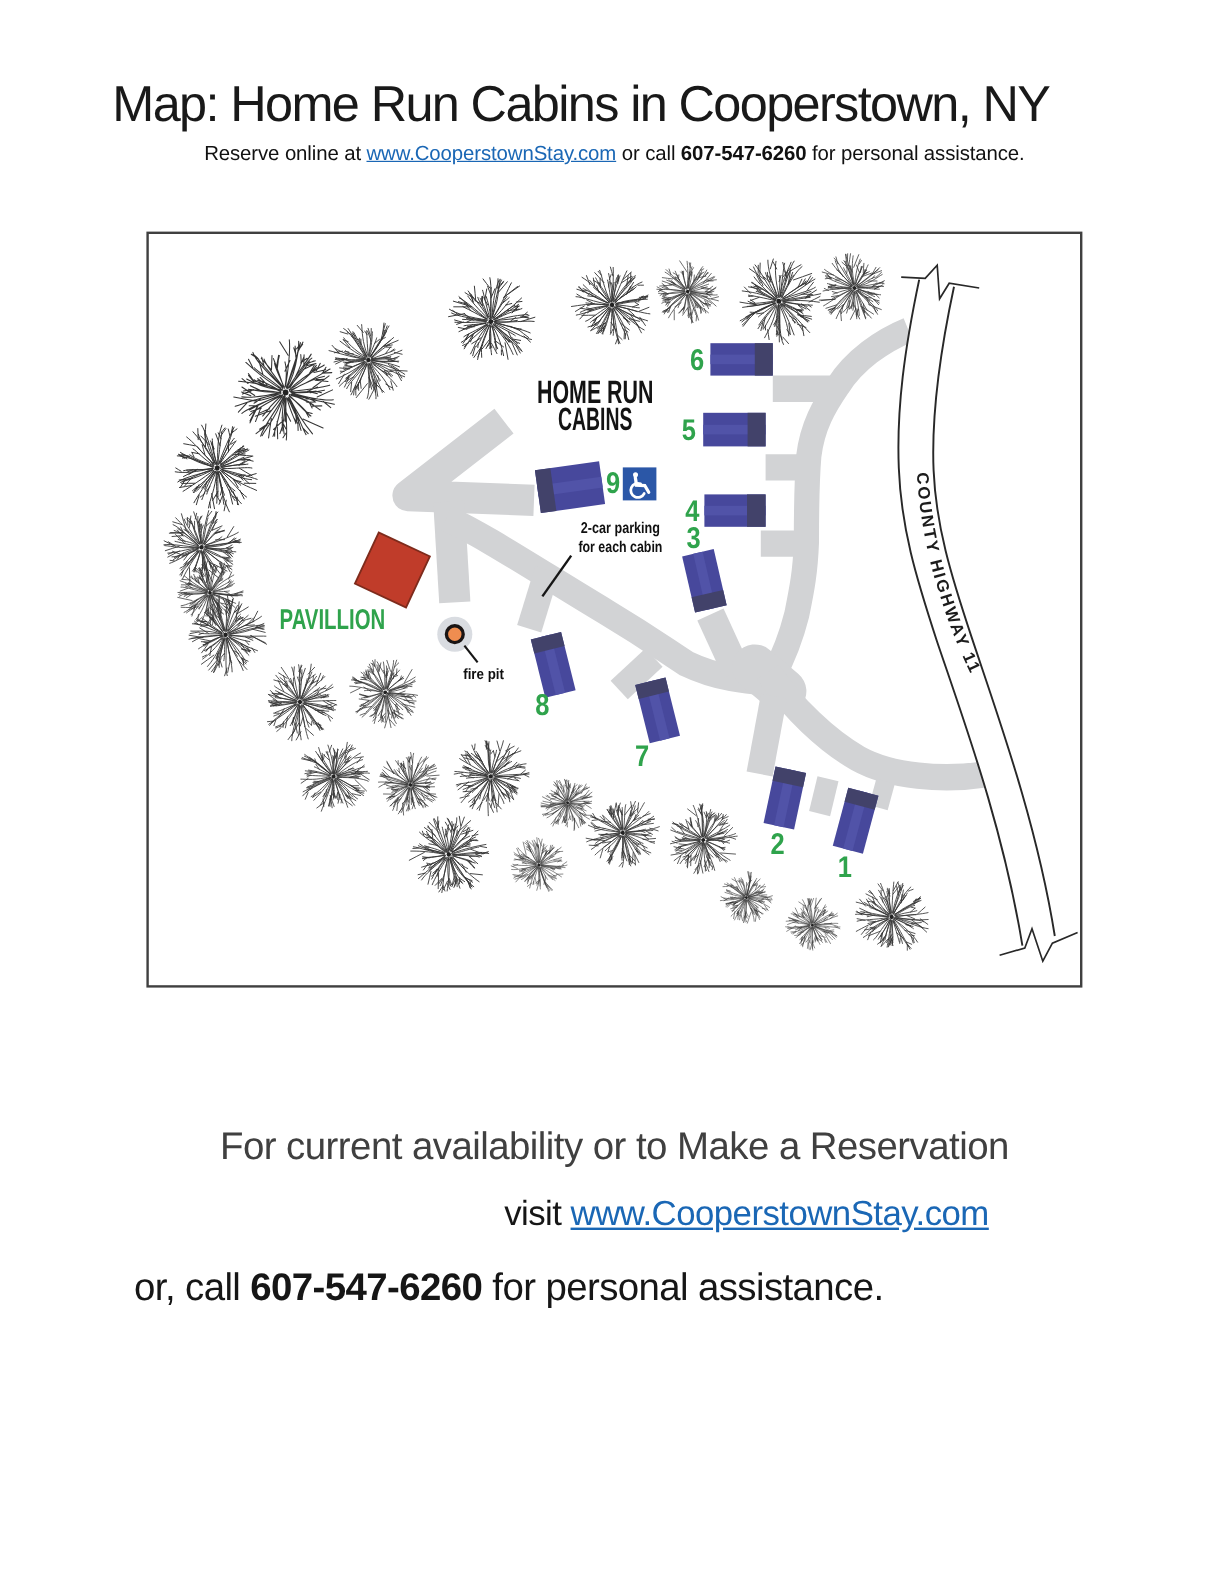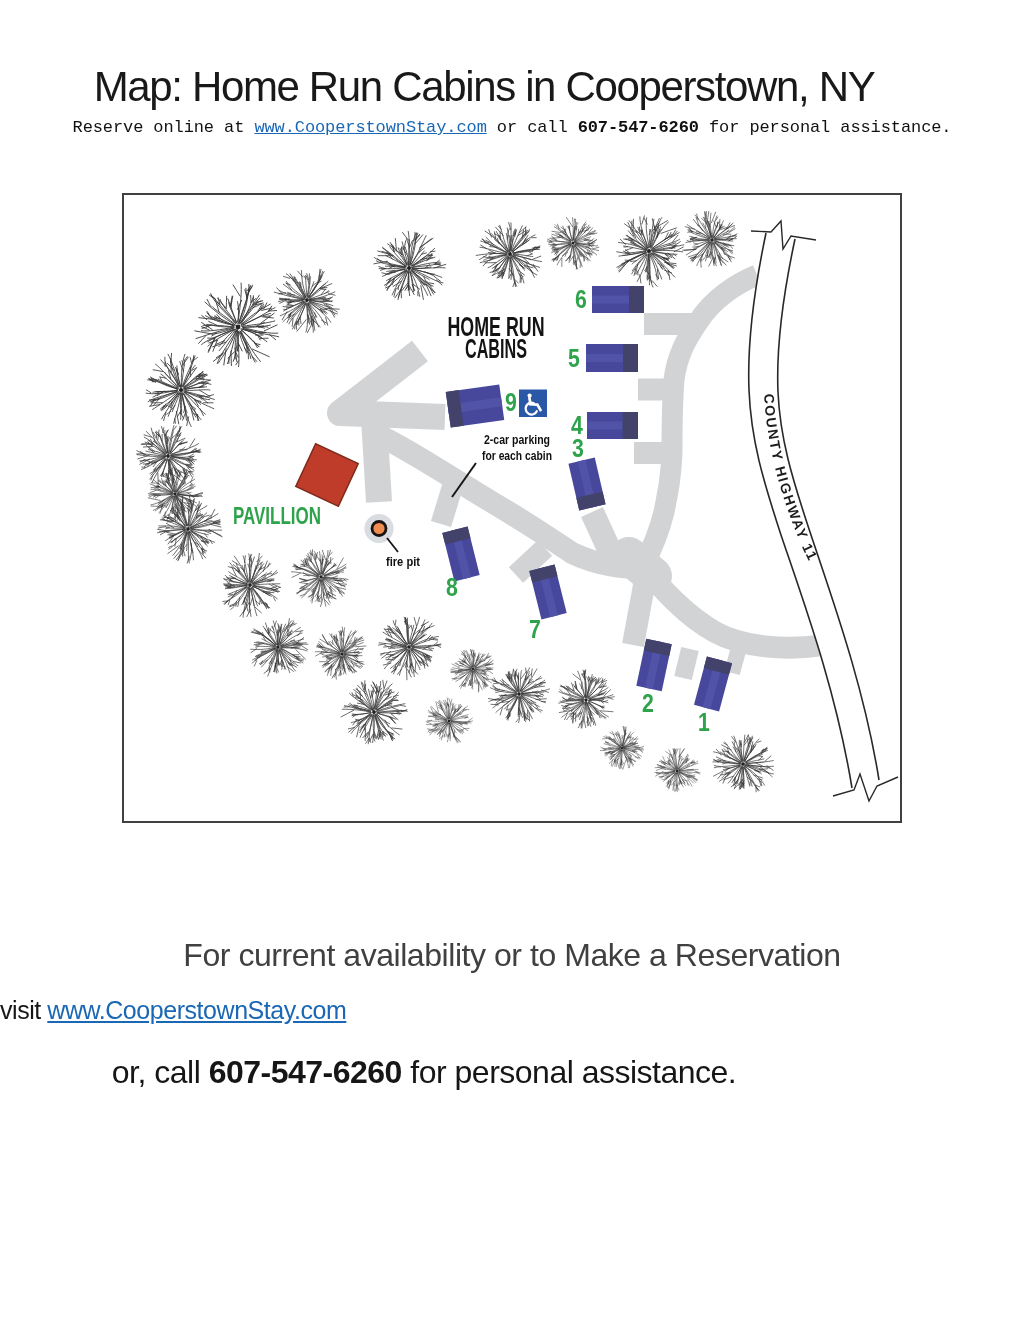--- a/index.html
+++ b/index.html
@@ -2,21 +2,21 @@
 <html><head><meta charset="utf-8">
 <style>
 html,body{margin:0;padding:0;background:#ffffff;}
 body{width:1024px;height:1325px;position:relative;font-family:"Liberation Sans",sans-serif;color:#1b1b1b;overflow:hidden;}
 .abs{position:absolute;}
 </style></head>
 <body>
 
 <div class="abs" id="title" style="top:63px;left:0;width:968px;text-align:center;font-size:42px;letter-spacing:-1.35px;white-space:nowrap;color:#191919;">Map: Home Run Cabins in Cooperstown, NY</div>
 
-<div class="abs" id="subtitle" style="top:118px;left:0;width:1024px;text-align:center;font-size:17px;letter-spacing:-0.1px;white-space:nowrap;color:#111;font-family:Liberation Mono, monospace;">Reserve online at <span style="color:#1a67b5;text-decoration:underline">www.CooperstownStay.com</span> or call <b>607-547-6260</b> for personal assistance.</div>
+<div class="abs" id="subtitle" style="top:118px;left:0;width:1024px;text-align:center;font-size:17px;letter-spacing:-0.1px;white-space:nowrap;color:#111;">Reserve online at <span style="color:#1a67b5;text-decoration:underline">www.CooperstownStay.com</span> or call <b>607-547-6260</b> for personal assistance.</div>
 
 <div class="abs" style="left:122px;top:193px;width:776px;height:626px;border:2px solid #404040;">
 <svg width="776" height="626" viewBox="124 195 776 626">
 <defs>
 <g id="tree0">
           <path fill="none" stroke="#343434" stroke-width="0.8" stroke-linecap="round" d="M23.9,3.5q5.8,-2.7 11.7,-5.4M4.0,0.2C17.7,4.1 30.0,6.3 36.2,5.6M18.7,0.3q5.4,-1.0 10.7,-2.0M4.7,0.5C15.3,-1.4 24.5,-0.8 27.2,0.2M28.6,6.9q2.8,2.3 5.6,4.6M4.7,1.2C18.4,5.9 31.4,7.4 37.0,8.9M15.4,4.9q4.6,0.0 9.2,0.1M4.2,1.7C13.0,3.1 20.4,5.6 21.9,6.8M20.4,10.4q3.5,-0.1 7.0,-0.2M4.3,2.3C15.8,4.7 23.4,11.5 26.3,13.3M18.4,8.4q0.8,1.7 1.7,3.4M16.1,7.4q3.3,-0.1 6.7,-0.1M2.9,1.6C11.9,3.6 18.7,7.6 21.3,9.7M14.4,13.2q1.6,2.8 3.2,5.6M2.6,2.0C10.0,8.7 15.6,15.9 19.2,17.8M15.6,14.9q2.2,0.5 4.5,1.1M2.9,2.9C10.8,8.8 16.5,15.5 18.7,17.8M13.2,20.1q7.6,3.5 15.2,6.9M2.9,4.0C9.3,16.9 16.9,27.1 20.4,31.4M7.0,13.8q0.8,4.4 1.6,8.8M2.3,4.0C4.9,13.0 9.1,19.9 10.5,21.4M13.0,26.8q2.1,2.2 4.1,4.5M1.9,3.5C8.9,15.1 12.4,26.9 15.5,32.0M9.3,23.1q0.1,2.9 0.2,5.8M1.5,4.4C7.4,14.8 10.9,24.8 11.7,28.8M6.3,19.5q1.3,1.9 2.7,3.8M1.2,4.8C3.3,14.1 7.7,21.7 7.8,23.8M0.2,14.7q1.8,3.6 3.6,7.1M0.2,16.9q-0.4,2.4 -0.8,4.7M0.5,3.9C0.3,12.4 -0.8,20.1 0.1,22.3M0.4,30.8q-1.2,1.8 -2.4,3.6M-0.2,4.4C0.5,18.2 1.4,30.5 0.5,36.1M-2.1,23.1q1.2,2.3 2.4,4.6M-0.2,2.5C-3.7,13.4 -2.2,23.5 -2.6,29.2M-2.7,18.9q0.8,6.2 1.6,12.5M-3.2,22.6q-2.9,2.8 -5.9,5.5M-0.7,2.7C-0.2,15.1 -1.9,25.6 -4.3,31.2M-6.4,21.9q0.2,6.6 0.4,13.2M-8.2,28.2q-0.0,2.5 -0.1,5.0M-0.9,2.4C-4.8,15.0 -6.6,26.8 -9.6,33.3M-14.1,24.9q-4.2,3.2 -8.3,6.3M-1.0,2.3C-8.0,15.0 -16.6,25.4 -18.9,33.2M-10.8,19.8q-1.1,7.4 -2.1,14.7M-12.6,23.2q-3.5,2.3 -7.1,4.7M-1.8,3.2C-6.1,17.0 -14.3,26.9 -17.8,32.8M-10.9,13.7q-6.0,2.2 -12.1,4.3M-2.6,3.2C-8.9,11.5 -14.7,18.7 -17.1,21.5M-12.1,12.4q-3.9,1.6 -7.7,3.3M-2.2,2.2C-10.2,7.6 -14.6,15.2 -17.4,17.9M-18.3,11.9q-4.0,1.3 -8.1,2.6M-19.0,12.3q-1.9,4.9 -3.8,9.8M-2.2,1.8C-13.3,7.6 -23.2,12.8 -27.3,17.5M-21.4,10.5q-2.8,5.6 -5.6,11.2M-21.0,10.3q-3.0,6.4 -6.0,12.8M-3.7,2.3C-16.8,7.5 -28.7,11.9 -33.1,15.9M-21.1,10.2q-3.3,-0.1 -6.5,-0.1M-4.1,2.1C-15.0,6.4 -24.1,11.4 -27.5,13.3M-29.4,8.1q-3.2,3.4 -6.4,6.8M-23.2,6.4q-8.1,-1.4 -16.1,-2.9M-3.4,1.0C-18.3,3.4 -31.0,8.3 -38.2,10.5M-19.2,5.2q-2.3,1.5 -4.7,3.0M-4.4,1.0C-13.0,5.0 -21.2,6.3 -23.5,6.5M-26.4,-0.8q-3.1,1.0 -6.3,2.1M-3.6,0.2C-15.9,-1.8 -26.8,-2.1 -32.0,-1.1M-23.4,2.3q-4.9,-3.2 -9.7,-6.4M-26.3,2.6q-3.5,-1.5 -7.0,-2.9M-3.6,0.0C-16.2,2.8 -27.5,4.2 -33.2,3.4M-19.4,-1.6q-3.6,-1.7 -7.3,-3.5M-24.3,-2.0q-2.2,1.0 -4.5,2.0M-4.4,-0.3C-15.3,0.9 -24.9,-2.1 -28.4,-2.4M-28.4,-6.7q-2.3,-1.9 -4.6,-3.8M-3.6,-0.7C-16.3,-7.7 -29.1,-7.4 -35.6,-8.5M-14.1,-5.9q-2.6,-2.7 -5.2,-5.4M-16.8,-7.1q-2.1,-1.6 -4.3,-3.3M-4.2,-1.3C-12.0,-5.9 -19.3,-9.1 -21.5,-9.2M-24.5,-8.5q-1.8,-2.2 -3.6,-4.4M-24.0,-8.4q-2.1,-2.9 -4.2,-5.8M-3.8,-1.6C-15.9,-3.4 -25.4,-7.9 -29.5,-10.2M-19.2,-7.8q-2.4,-0.2 -4.8,-0.4M-2.9,-1.6C-12.5,-4.3 -20.9,-7.0 -23.9,-9.6M-24.9,-18.8q-1.6,-3.2 -3.2,-6.3M-2.0,-1.6C-14.5,-8.9 -24.2,-17.3 -30.1,-22.7M-17.2,-13.7q-1.2,-4.0 -2.4,-7.9M-3.6,-3.2C-12.4,-10.5 -21.4,-15.9 -23.7,-18.7M-16.4,-20.3q-0.9,-3.2 -1.7,-6.4M-17.3,-21.4q-2.0,-1.5 -4.1,-2.9M-2.1,-2.9C-9.5,-13.2 -18.2,-20.9 -21.1,-25.9M-21.3,-26.2q-1.7,-1.4 -3.3,-2.8M-20.4,-25.1q-2.8,-1.9 -5.6,-3.8M-2.0,-3.4C-12.8,-14.1 -22.6,-23.6 -24.8,-30.3M-10.8,-17.1q-3.8,-4.3 -7.6,-8.6M-10.7,-16.9q0.2,-5.5 0.4,-11.1M-2.1,-4.3C-9.2,-13.5 -15.7,-21.6 -16.3,-25.2M-6.9,-19.1q0.8,-4.5 1.6,-9.0M-6.8,-18.9q1.1,-4.5 2.1,-9.1M-1.6,-4.4C-4.9,-14.3 -8.2,-22.9 -9.2,-25.6M-6.4,-17.4q0.4,-3.1 0.8,-6.1M-0.8,-3.1C-4.2,-11.5 -8.2,-18.8 -8.4,-22.3M-0.5,-16.0q1.9,-4.1 3.8,-8.2M-0.4,-4.4C1.4,-13.4 0.1,-21.1 -0.5,-23.1M1.9,-28.1q-3.2,-5.1 -6.4,-10.2M-0.0,-4.7C2.4,-19.9 3.5,-33.5 2.8,-39.9M8.3,-33.0q1.5,-1.9 2.9,-3.7M0.4,-3.5C6.6,-17.9 10.3,-31.1 9.9,-38.8M9.2,-31.3q1.9,-2.6 3.7,-5.2M8.8,-29.7q2.2,-4.2 4.4,-8.4M0.7,-3.2C4.6,-17.6 10.1,-30.0 11.2,-37.7M7.8,-26.5q-0.3,-4.3 -0.6,-8.7M8.1,-27.5q-0.9,-3.1 -1.9,-6.3M1.0,-3.6C8.5,-15.5 8.4,-28.2 10.1,-34.2M11.4,-22.4q2.5,-1.7 4.9,-3.5M11.8,-23.1q-0.1,-2.8 -0.3,-5.6M1.5,-3.1C9.4,-12.1 11.8,-22.4 13.9,-27.1M13.8,-20.7q0.1,-3.9 0.2,-7.8M13.3,-20.0q3.8,-1.9 7.6,-3.7M1.7,-2.7C8.3,-14.2 16.1,-23.3 19.4,-29.0M13.4,-17.4q4.0,-1.8 8.0,-3.7M2.8,-3.9C10.0,-12.5 16.2,-20.2 18.0,-23.2M15.6,-20.2q3.7,-0.8 7.4,-1.6M17.1,-22.3q2.7,-0.8 5.4,-1.6M3.2,-3.3C9.8,-14.0 16.0,-23.4 19.9,-26.0M18.1,-14.4q1.8,-3.0 3.6,-6.0M20.0,-15.9q1.6,-2.3 3.3,-4.6M2.7,-2.1C13.2,-7.3 19.7,-15.7 23.6,-18.8M21.4,-15.1q4.5,-1.0 9.0,-2.0M23.4,-16.6q1.5,-2.7 2.9,-5.4M3.0,-2.0C12.6,-12.1 23.8,-17.4 29.3,-20.8M28.0,-14.7q1.3,-2.2 2.6,-4.4M27.6,-14.5q3.7,-0.2 7.4,-0.5M2.9,-1.5C16.6,-6.6 27.2,-14.3 33.7,-17.7M22.3,-9.2q4.9,0.5 9.8,1.0M23.4,-9.7q2.8,-0.2 5.7,-0.3M4.6,-1.5C15.1,-8.0 25.4,-11.5 29.5,-12.3M20.7,-3.5q6.1,-4.5 12.2,-9.0M3.1,-0.7C16.0,-2.1 27.4,-3.7 33.4,-5.5M16.4,-0.8q3.9,0.9 7.7,1.8M17.0,-0.8q3.5,-1.7 7.1,-3.4M4.1,-0.3C13.0,1.2 20.7,-0.7 23.1,-1.1"></path>
           <circle r="2.2" fill="#222"></circle>
         </g>
 <g id="tree1">
           <path fill="none" stroke="#343434" stroke-width="0.8" stroke-linecap="round" d="M17.5,1.8q2.7,1.1 5.5,2.2M3.5,-0.0C12.2,2.1 20.0,3.2 23.0,2.5M29.1,0.6q3.4,-1.3 6.7,-2.7M4.7,0.6C18.7,-1.6 30.8,-0.9 36.0,0.6M21.0,5.2q4.1,4.1 8.3,8.2M4.2,1.2C16.8,4.7 28.6,6.4 33.6,8.2M18.3,7.0q4.1,3.0 8.3,6.0M21.9,8.5q2.3,-0.4 4.7,-0.7M3.3,1.0C12.9,6.0 21.8,9.4 26.1,10.2M21.2,8.8q6.7,-1.1 13.3,-2.2M3.8,1.7C18.1,3.9 28.4,11.5 34.0,14.1M26.3,12.9q2.4,5.0 4.7,9.9M4.1,2.6C17.5,8.8 30.4,12.8 34.8,16.9M14.1,9.8q5.3,2.4 10.7,4.9M14.2,9.8q5.7,1.4 11.3,2.8M2.5,2.1C11.2,7.5 19.4,12.0 22.3,15.2M17.9,14.8q2.2,8.4 4.4,16.9M3.0,3.2C15.9,10.6 26.1,18.3 29.3,23.6M10.9,17.4q1.7,4.4 3.3,8.8M11.7,18.8q3.1,1.8 6.2,3.6M2.4,3.2C8.3,13.2 12.6,22.8 16.0,26.0M12.1,21.4q2.9,2.1 5.9,4.1M2.4,4.1C9.7,13.7 13.3,24.0 15.5,27.4M13.6,27.4q2.5,2.4 5.0,4.8M12.4,25.0q3.9,2.8 7.8,5.6M1.2,2.6C5.9,16.4 14.0,26.9 17.0,34.2M7.5,26.2q3.4,3.2 6.8,6.4M1.6,4.0C5.5,16.8 6.7,29.1 9.6,33.9M4.5,21.3q-0.5,4.7 -1.1,9.4M0.5,2.6C1.9,14.0 5.3,23.9 6.2,29.6M2.3,25.5q2.4,4.6 4.8,9.2M0.5,4.4C1.4,19.0 2.5,31.9 3.4,38.2M0.7,24.2q0.6,2.1 1.2,4.2M0.7,23.8q1.0,2.5 2.0,4.9M-0.0,2.8C-0.5,13.6 1.3,23.3 0.9,28.4M-3.1,27.1q2.0,5.1 4.1,10.2M-0.7,4.4C0.2,18.6 -2.9,30.7 -4.1,36.3M-4.2,20.2q-3.3,3.5 -6.6,7.0M-5.4,25.9q-1.2,1.3 -2.4,2.7M-0.6,3.8C-3.9,14.9 -5.7,25.1 -6.2,29.8M-4.7,17.1q-2.2,3.3 -4.4,6.7M-4.7,16.8q-2.7,2.5 -5.4,4.9M-1.1,3.3C-3.2,13.0 -5.4,21.6 -6.8,25.1M-8.9,16.0q-2.1,2.5 -4.3,4.9M-7.4,13.4q-4.3,3.1 -8.7,6.1M-2.1,4.3C-7.7,11.4 -11.0,18.5 -11.4,20.2M-8.6,14.5q-0.5,3.0 -1.1,6.0M-9.8,16.5q-0.2,1.8 -0.4,3.6M-2.4,4.1C-5.8,12.0 -10.7,18.0 -11.5,19.3M-13.7,16.0q-1.3,6.0 -2.5,12.0M-2.4,2.8C-8.2,14.0 -17.6,20.4 -21.0,24.4M-13.7,16.0q-2.5,6.0 -5.0,12.1M-15.3,18.0q-2.3,3.9 -4.6,7.7M-2.9,2.6C-9.6,13.2 -16.3,21.9 -20.7,24.6M-22.8,18.9q-5.0,0.5 -10.1,0.9M-2.0,1.7C-12.8,12.3 -24.0,19.9 -30.6,25.3M-22.1,14.9q-1.8,3.7 -3.6,7.4M-2.5,1.5C-11.9,11.2 -22.4,16.2 -28.3,19.2M-13.9,8.2q-2.3,3.1 -4.5,6.2M-17.8,10.6q-1.4,1.6 -2.8,3.2M-3.2,1.4C-10.8,7.0 -17.6,12.0 -20.9,12.6M-20.6,7.3q-5.1,0.2 -10.2,0.3M-2.5,0.8C-14.0,6.4 -25.0,9.2 -31.5,11.1M-32.5,0.8q-3.1,2.3 -6.3,4.6M-3.8,0.7C-19.1,-1.0 -32.7,-2.1 -39.2,0.8M-26.3,5.0q-2.1,1.4 -4.3,2.7M-4.1,0.4C-16.0,5.2 -27.0,6.4 -31.9,6.2M-28.0,-2.1q-3.3,1.1 -6.5,2.2M-3.1,-0.2C-17.0,-0.1 -29.4,-2.5 -36.6,-2.7M-22.2,-3.6q-3.2,1.4 -6.3,2.8M-2.6,-0.4C-14.0,-2.5 -24.2,-3.9 -29.9,-4.8M-17.8,-3.6q-2.2,-1.1 -4.5,-2.3M-16.1,-3.3q-2.4,-1.5 -4.7,-3.1M-4.0,-0.8C-12.2,-3.5 -19.9,-4.0 -22.1,-4.5M-26.5,-3.9q-1.9,0.5 -3.8,1.0M-3.4,-1.0C-15.5,-1.7 -26.5,-2.0 -31.3,-4.5M-24.6,-12.2q-4.5,0.2 -9.1,0.5M-4.0,-2.1C-17.5,-5.3 -27.1,-12.9 -31.7,-15.6M-20.7,-13.9q-2.0,-0.1 -4.1,-0.3M-4.0,-2.8C-13.4,-8.6 -21.5,-14.1 -24.0,-16.1M-17.7,-15.9q-3.6,-1.3 -7.3,-2.5M-3.5,-2.9C-11.3,-11.8 -19.6,-18.3 -23.0,-20.8M-13.4,-13.4q-4.7,-1.5 -9.5,-3.0M-2.2,-2.0C-8.7,-10.6 -15.9,-16.7 -19.7,-19.7M-9.3,-14.6q-0.2,-3.1 -0.3,-6.3M-2.4,-3.3C-7.2,-10.7 -10.8,-17.8 -12.4,-19.5M-12.2,-26.8q-3.8,-3.6 -7.6,-7.2M-1.8,-3.1C-5.2,-17.8 -11.5,-29.1 -15.7,-34.8M-9.9,-26.2q-1.9,-1.9 -3.8,-3.8M-1.2,-2.7C-5.7,-14.5 -8.5,-25.7 -11.8,-31.2M-9.0,-22.5q-4.8,-6.1 -9.5,-12.2M-1.6,-4.1C-5.3,-18.6 -12.1,-30.1 -14.5,-36.2M-8.2,-22.3q0.3,-2.1 0.6,-4.3M-1.1,-4.0C-6.0,-13.6 -9.3,-22.5 -9.7,-26.1M-1.6,-20.0q1.9,-7.5 3.8,-14.9M-0.3,-3.3C-2.5,-15.8 -2.2,-27.1 -2.7,-33.0M-1.5,-20.6q1.9,-3.5 3.8,-7.0M-0.1,-3.6C-1.2,-14.5 -2.6,-24.3 -2.2,-28.7M0.5,-21.7q1.5,-1.8 3.0,-3.6M0.5,-3.9C-0.2,-13.8 -0.5,-22.7 0.5,-25.8M6.6,-22.7q-0.0,-2.0 -0.0,-3.9M5.0,-17.3q-1.1,-4.0 -2.1,-7.9M0.8,-2.9C4.0,-13.0 6.8,-22.1 7.8,-26.8M9.3,-24.8q3.1,-2.5 6.1,-5.0M1.0,-3.1C8.7,-14.2 10.6,-25.8 12.1,-32.0M6.9,-12.9q2.2,-2.8 4.5,-5.7M1.2,-2.9C5.7,-10.1 9.9,-16.5 10.6,-19.5M9.2,-14.4q5.0,-3.9 10.0,-7.8M1.4,-2.4C7.2,-11.4 13.2,-19.1 15.4,-23.8M12.0,-14.9q1.7,-5.6 3.3,-11.2M1.9,-2.6C11.0,-9.9 15.9,-18.8 18.8,-23.1M13.9,-16.5q0.7,-2.4 1.5,-4.8M2.2,-2.4C9.4,-9.0 13.7,-16.9 16.5,-19.7M15.3,-13.0q4.1,-1.4 8.1,-2.8M17.7,-15.0q3.9,-1.4 7.8,-2.9M2.0,-1.5C10.0,-10.6 18.4,-17.1 23.7,-20.3M20.6,-11.1q5.5,-6.4 10.9,-12.7M2.5,-1.5C15.3,-9.0 28.0,-13.7 34.5,-18.5M26.8,-16.3q3.5,0.4 7.1,0.7M24.8,-15.0q5.5,0.6 10.9,1.3M4.4,-2.1C15.7,-12.2 27.0,-18.5 32.7,-20.0M18.3,-6.0q2.4,0.2 4.9,0.5M19.8,-6.5q1.8,0.3 3.6,0.6M3.4,-1.4C13.2,-2.4 20.8,-6.1 23.7,-7.7M22.2,-8.0q2.3,0.0 4.6,0.0M17.8,-6.4q2.7,-2.7 5.3,-5.3M3.1,-0.9C12.8,-5.9 22.0,-8.9 26.6,-9.7M29.7,-5.1q4.3,1.7 8.6,3.5M3.8,-0.2C18.0,-5.3 30.8,-7.3 37.7,-6.6"></path>
@@ -236,15 +236,15 @@
 <circle cx="529.6" cy="395.6" r="2.1" fill="#ffffff" stroke="none"></circle>
 <path stroke-width="2.7" d="M529.4,397.8 C529.9,400.2 530.1,402 530.3,404.3 L537.3,404.6 L540.6,410.2"></path>
 <path stroke-width="2.3" d="M533.8,403.2 A5.9,5.9 0 1 0 536.8,411.3"></path>
 </g>
 </g>
 </svg>
 </div>
 
 <div class="abs" id="f1" style="top:937px;left:0;width:1024px;text-align:center;font-size:32px;letter-spacing:-0.45px;white-space:nowrap;color:#404040;">For current availability or to Make a Reservation</div>
 
-<div class="abs" id="f2" style="top:996px;left:0;width:824px;text-align:left;font-size:25px;letter-spacing:-0.45px;white-space:nowrap;color:#161616;">visit <span style="color:#1a67b5;text-decoration:underline">www.CooperstownStay.com</span></div>
+<div class="abs" id="f2" style="top:996px;left:0;width:824px;text-align:right;font-size:29px;letter-spacing:-0.45px;white-space:nowrap;color:#161616;">visit <span style="color:#1a67b5;text-decoration:underline">www.CooperstownStay.com</span></div>
 
 <div class="abs" id="f3" style="top:1054px;left:0;width:848px;text-align:center;font-size:32px;letter-spacing:-0.5px;white-space:nowrap;color:#161616;">or, call <b>607-547-6260</b> for personal assistance.</div>
 
 </body></html>

